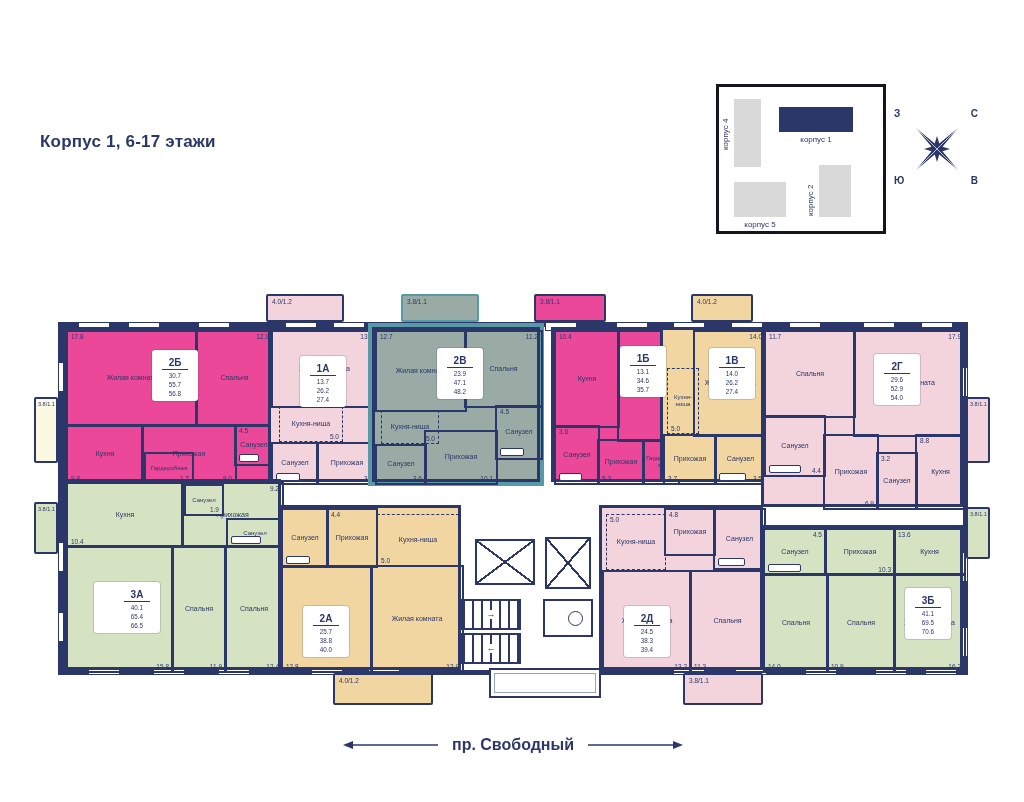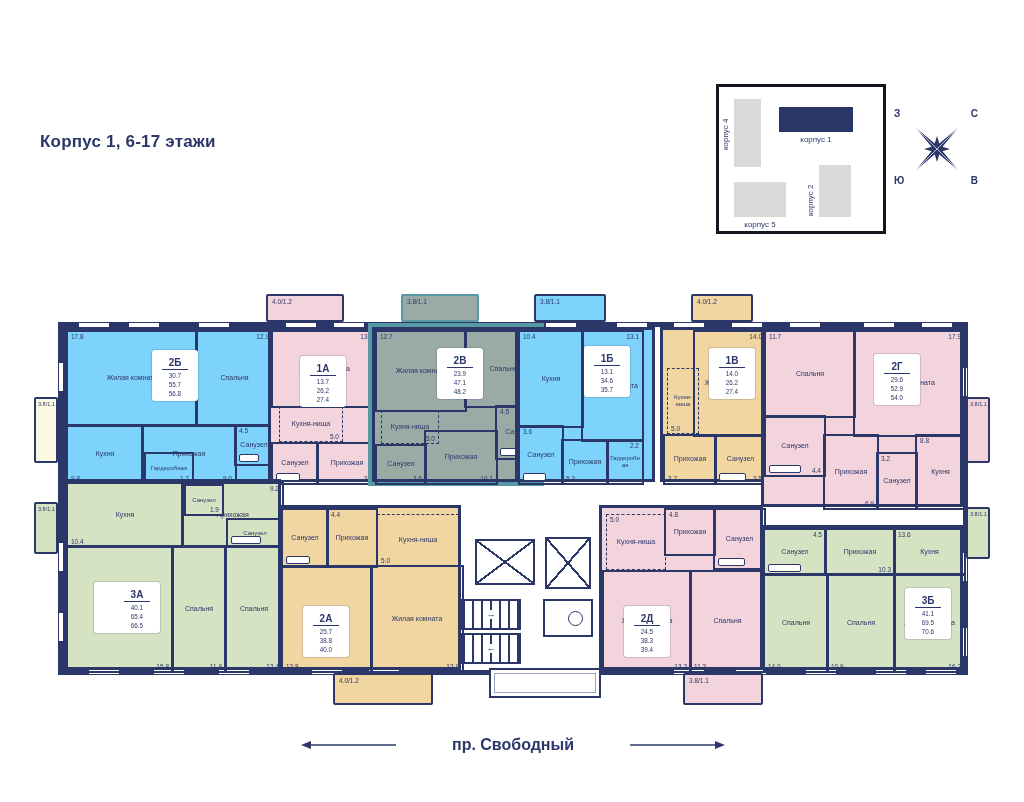--- a/index.html
+++ b/index.html
@@ -15,21 +15,21 @@
   .mm .vert{writing-mode:vertical-rl;transform:rotate(180deg);height:70px;line-height:10px;}
 
   
   .compass{position:absolute;left:892px;top:104px;width:90px;height:90px;}
   .compass span{position:absolute;font-size:10px;font-weight:bold;}
   .c-w{left:2px;top:4px;} .c-n{right:4px;top:4px;} .c-s{left:2px;bottom:8px;} .c-e{right:4px;bottom:8px;}
 
   
   .plan{position:absolute;left:58px;top:322px;width:910px;height:353px;border:5px solid #2b3768;box-sizing:border-box;background:#fff;}
   .apt{position:absolute;border:3px solid #2b3768;box-sizing:border-box;}
-  .c-yellow{background:#7dd3fc;} .c-pink{background:#f3d3dc;} .c-orange{background:#f2d6a2;}
+  .c-yellow{background:#ec4899;} .c-pink{background:#f3d3dc;} .c-orange{background:#f2d6a2;}
   .c-green{background:#d6e3c3;} .c-teal{background:#9aaba6;} .c-pale{background:#fcf9e3;}
   .apt-hl{box-shadow:0 0 0 4px #5799a5;}
   .room{position:absolute;border:2px solid #2b3768;box-sizing:border-box;display:flex;align-items:center;justify-content:center;text-align:center;padding:1px;overflow:hidden;}
   .room .rn{font-size:7px;line-height:1.15;word-break:break-word;}
   .room .ra{position:absolute;font-size:6.5px;}
   .a-tl{top:1px;left:3px;} .a-tr{top:1px;right:3px;} .a-bl{bottom:1px;left:3px;} .a-br{bottom:1px;right:3px;}
   .dash{border:1.5px dashed #2b3768;}
   .tub{position:absolute;left:3px;bottom:2px;width:55%;height:8px;background:#fff;border:1.5px solid #2b3768;border-radius:2px;box-sizing:border-box;}
   .card{position:absolute;width:46px;background:#fff;border-radius:3px;text-align:center;padding:2px 0 3px;z-index:5;box-shadow:0 0 0 1px rgba(43,55,104,.18);}
   .card .ct{font-size:10px;font-weight:bold;display:inline-block;border-bottom:1px solid #2b3768;padding:0 7px 1px;margin-bottom:1px;}
@@ -50,21 +50,21 @@
     linear-gradient(to top right,transparent calc(50% - 1px),#2b3768 calc(50% - 1px) calc(50% + 1px),transparent calc(50% + 1px)),
     linear-gradient(to bottom right,transparent calc(50% - 1px),#2b3768 calc(50% - 1px) calc(50% + 1px),transparent calc(50% + 1px));}
   .stairs{position:absolute;border:2px solid #2b3768;box-sizing:border-box;background:repeating-linear-gradient(90deg,#2b3768 0 1.5px,transparent 1.5px 9px);display:flex;align-items:center;justify-content:center;}
   .stairs i{font-style:normal;background:#fff;font-size:9px;line-height:9px;padding:0 2px;}
   .chute{position:absolute;border:2.5px solid #2b3768;box-sizing:border-box;}
   .chute b{position:absolute;right:8px;top:10px;width:13px;height:13px;border:1.5px solid #2b3768;border-radius:50%;}
   .vest{position:absolute;border:2px solid #2b3768;background:#fff;box-sizing:border-box;}
   .vest i{position:absolute;left:3px;top:3px;right:3px;bottom:3px;border:1px solid #9aa2c2;}
 
   
-  .street{position:absolute;left:301px;top:736px;width:424px;display:flex;align-items:center;justify-content:space-between;gap:14px;}
+  .street{position:absolute;left:301px;top:736px;width:424px;display:flex;align-items:center;justify-content:center;gap:14px;}
   .street .stxt{font-size:16px;font-weight:bold;}
 </style>
 </head>
 <body>
 
 <div class="title">Корпус 1, 6-17 этажи</div>
 
 <div class="mm">
   <div class="blk" style="left:15px;top:12px;width:27px;height:68px;"></div>
   <div class="blk hl" style="left:60px;top:20px;width:74px;height:25px;"></div>
@@ -219,21 +219,21 @@
         <i class="tub"></i>
       </div>
     <div class="card" style="left:62px;top:18px;">
       <div class="ct">2В</div>
       <div class="cn">23.9</div>
       <div class="cn">47.1</div>
       <div class="cn">48.2</div>
     </div>
   </div>
 
-  <div class="apt c-yellow" style="left:452px;top:0;width:140px;height:155px;">
+  <div class="apt c-yellow" style="left:488px;top:0;width:140px;height:155px;">
     <div class="room" style="left:0;top:0;width:66px;height:98px;">
         <span class="rn">Кухня</span>
         <span class="ra a-tl">10.4</span>
       </div>
     <div class="room" style="left:63px;top:0;width:63px;height:112px;">
         <span class="rn">Жилая комната</span>
         <span class="ra a-tr">13.1</span>
       </div>
     <div class="room" style="left:0;top:95px;width:46px;height:60px;">
         <span class="rn">Санузел</span>

